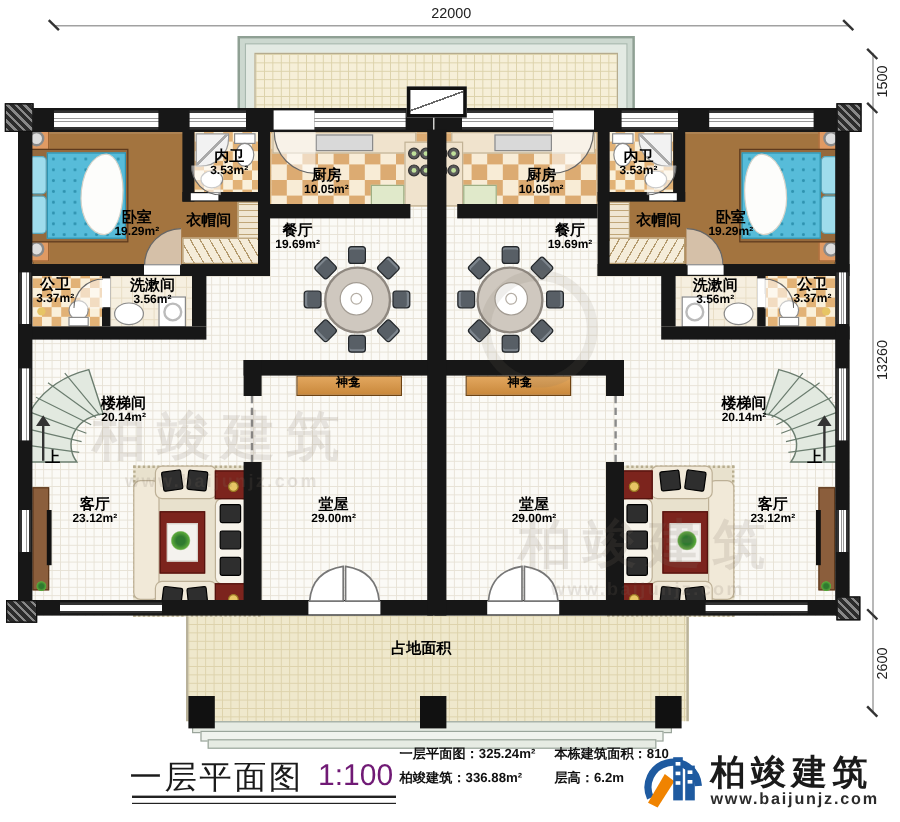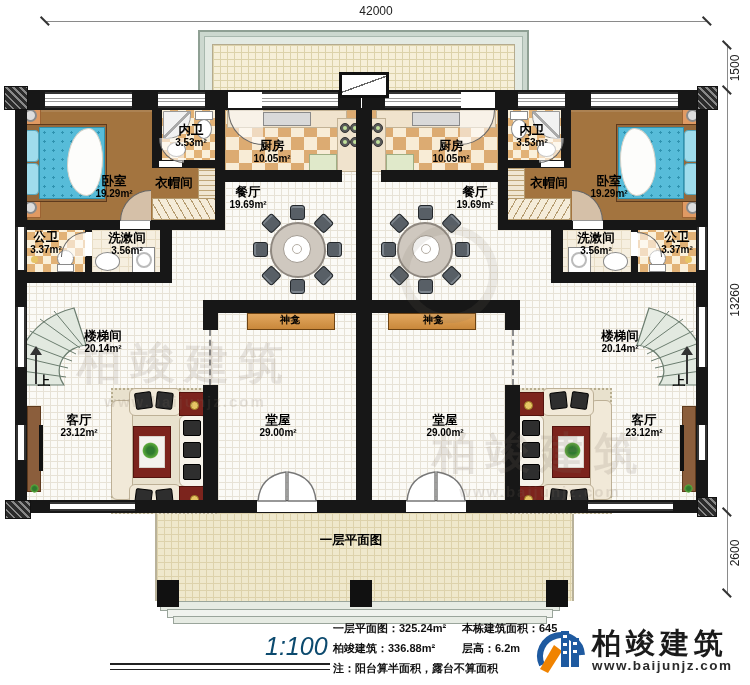--- a/index.html
+++ b/index.html
@@ -102,36 +102,36 @@
   .terr2{position:absolute;left:4px;top:4px;right:4px;bottom:0;background:#e3eae3;border:1px solid #a8b8ae;}
   .terr3{position:absolute;left:7px;top:7px;right:7px;bottom:0;background-color:#f6efd8;
     background-image:linear-gradient(#dcd2aa 1px,transparent 1px),linear-gradient(90deg,#dcd2aa 1px,transparent 1px);
     background-size:7px 7px;border:1px solid #b5ab8f;}
   .centerwin{position:absolute;background:#fff;border:3px solid #111;
     background-image:linear-gradient(160deg,transparent 46%,#666 46% 50%,transparent 50%);}
   .step{position:absolute;background:#e6ebe3;border:1px solid #9aa59b;}
   .column{position:absolute;background:#111;}
   
   .title{position:absolute;font-size:27px;color:#1a1a1a;letter-spacing:2px;font-weight:500;white-space:nowrap;}
-  .scaletxt{position:absolute;font-size:25px;color:#0c4a6e;white-space:nowrap;font-style:italic;}
+  .scaletxt{position:absolute;font-size:25px;color:#701a75;white-space:nowrap;}
   .dbl-underline{position:absolute;border-top:2.5px solid #222;border-bottom:1.5px solid #222;height:4px;}
   .stat{position:absolute;font-size:11px;font-weight:bold;color:#111;white-space:nowrap;}
   .brand-name{position:absolute;font-size:29px;font-weight:bold;color:#1a1a1a;letter-spacing:5px;white-space:nowrap;}
   .brand-url{position:absolute;font-size:13.5px;font-weight:bold;color:#2b2b2b;letter-spacing:1.5px;white-space:nowrap;}
   svg{position:absolute;overflow:visible;}
 </style>
 </head>
 <body>
 
 <div id="stage">
 
   <div class="dimline" style="left:45px;top:21px;width:662px;height:1px"></div>
   <div class="tick" style="left:39px;top:20px"></div>
   <div class="tick" style="left:701px;top:20px"></div>
-  <div class="dimtext" style="left:376px;top:11px">42000</div>
+  <div class="dimtext" style="left:376px;top:11px">22000</div>
 
   <div class="dimline" style="left:727px;top:44px;width:1px;height:550px"></div>
   <div class="tick" style="left:721px;top:44px"></div>
   <div class="tick" style="left:721px;top:89px"></div>
   <div class="tick" style="left:721px;top:511px"></div>
   <div class="tick" style="left:721px;top:592px"></div>
   <div class="dimtext rot" style="left:735px;top:68px">1500</div>
   <div class="dimtext rot" style="left:735px;top:300px">13260</div>
   <div class="dimtext rot" style="left:735px;top:553px">2600</div>
 
@@ -503,31 +503,31 @@
     <span class="rarea">29.00m²</span>
   </div>
   <div class="rlabel" style="left:433px;top:320px">
     <span class="small-label">神龛</span>
   </div>
   <div class="rlabel" style="left:679px;top:382px">
     <span class="rname">上</span>
   </div>
 
   <div class="rlabel" style="left:351px;top:541px">
-    <span class="rname">一层平面图</span>
-  </div>
-
+    <span class="rname">占地面积</span>
+  </div>
+
+  <div class="title" style="left:108px;top:630px">一层平面图</div>
   <div class="scaletxt" style="left:265px;top:632px">1:100</div>
   <div class="dbl-underline" style="left:110px;top:663px;width:220px"></div>
 
   <div class="stat" style="left:333px;top:621px">一层平面图：325.24m²</div>
-  <div class="stat" style="left:462px;top:621px">本栋建筑面积：645</div>
+  <div class="stat" style="left:462px;top:621px">本栋建筑面积：810</div>
   <div class="stat" style="left:333px;top:641px">柏竣建筑：336.88m²</div>
   <div class="stat" style="left:462px;top:641px">层高：6.2m</div>
-  <div class="stat" style="left:333px;top:661px">注：阳台算半面积，露台不算面积</div>
 
   <svg style="left:534px;top:623px" width="54" height="54" viewBox="0 0 54 54">
     <path d="M8,42 A21,21 0 1 1 48,32" fill="none" stroke="#1e5aa0" stroke-width="6"></path>
     <polygon points="6,46 20,22 28,28 14,50" fill="#f08300"></polygon>
     <rect x="27" y="8" width="8" height="36" fill="#1e5aa0"></rect>
     <rect x="37" y="15" width="8" height="29" fill="#1e5aa0"></rect>
     <rect x="29" y="12" width="4" height="3" fill="#fff"></rect>
     <rect x="29" y="20" width="4" height="3" fill="#fff"></rect>
     <rect x="29" y="28" width="4" height="3" fill="#fff"></rect>
     <rect x="39" y="19" width="4" height="3" fill="#fff"></rect>

